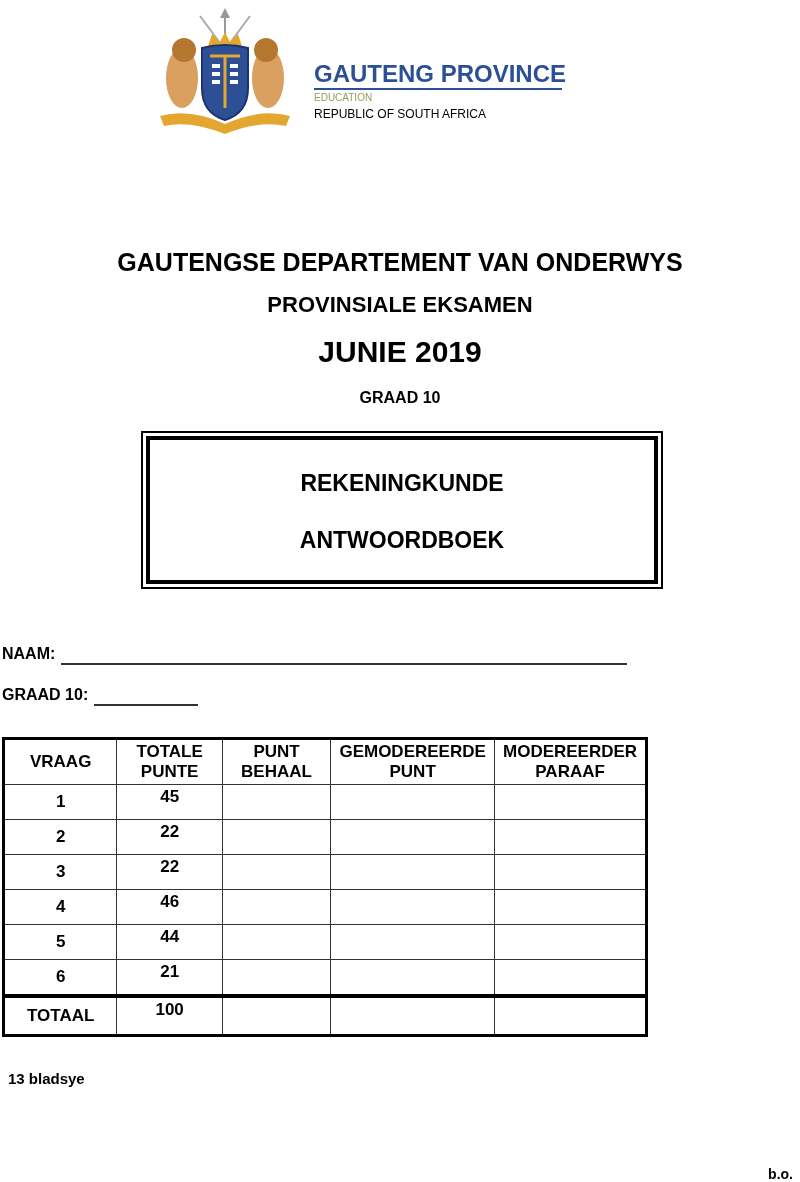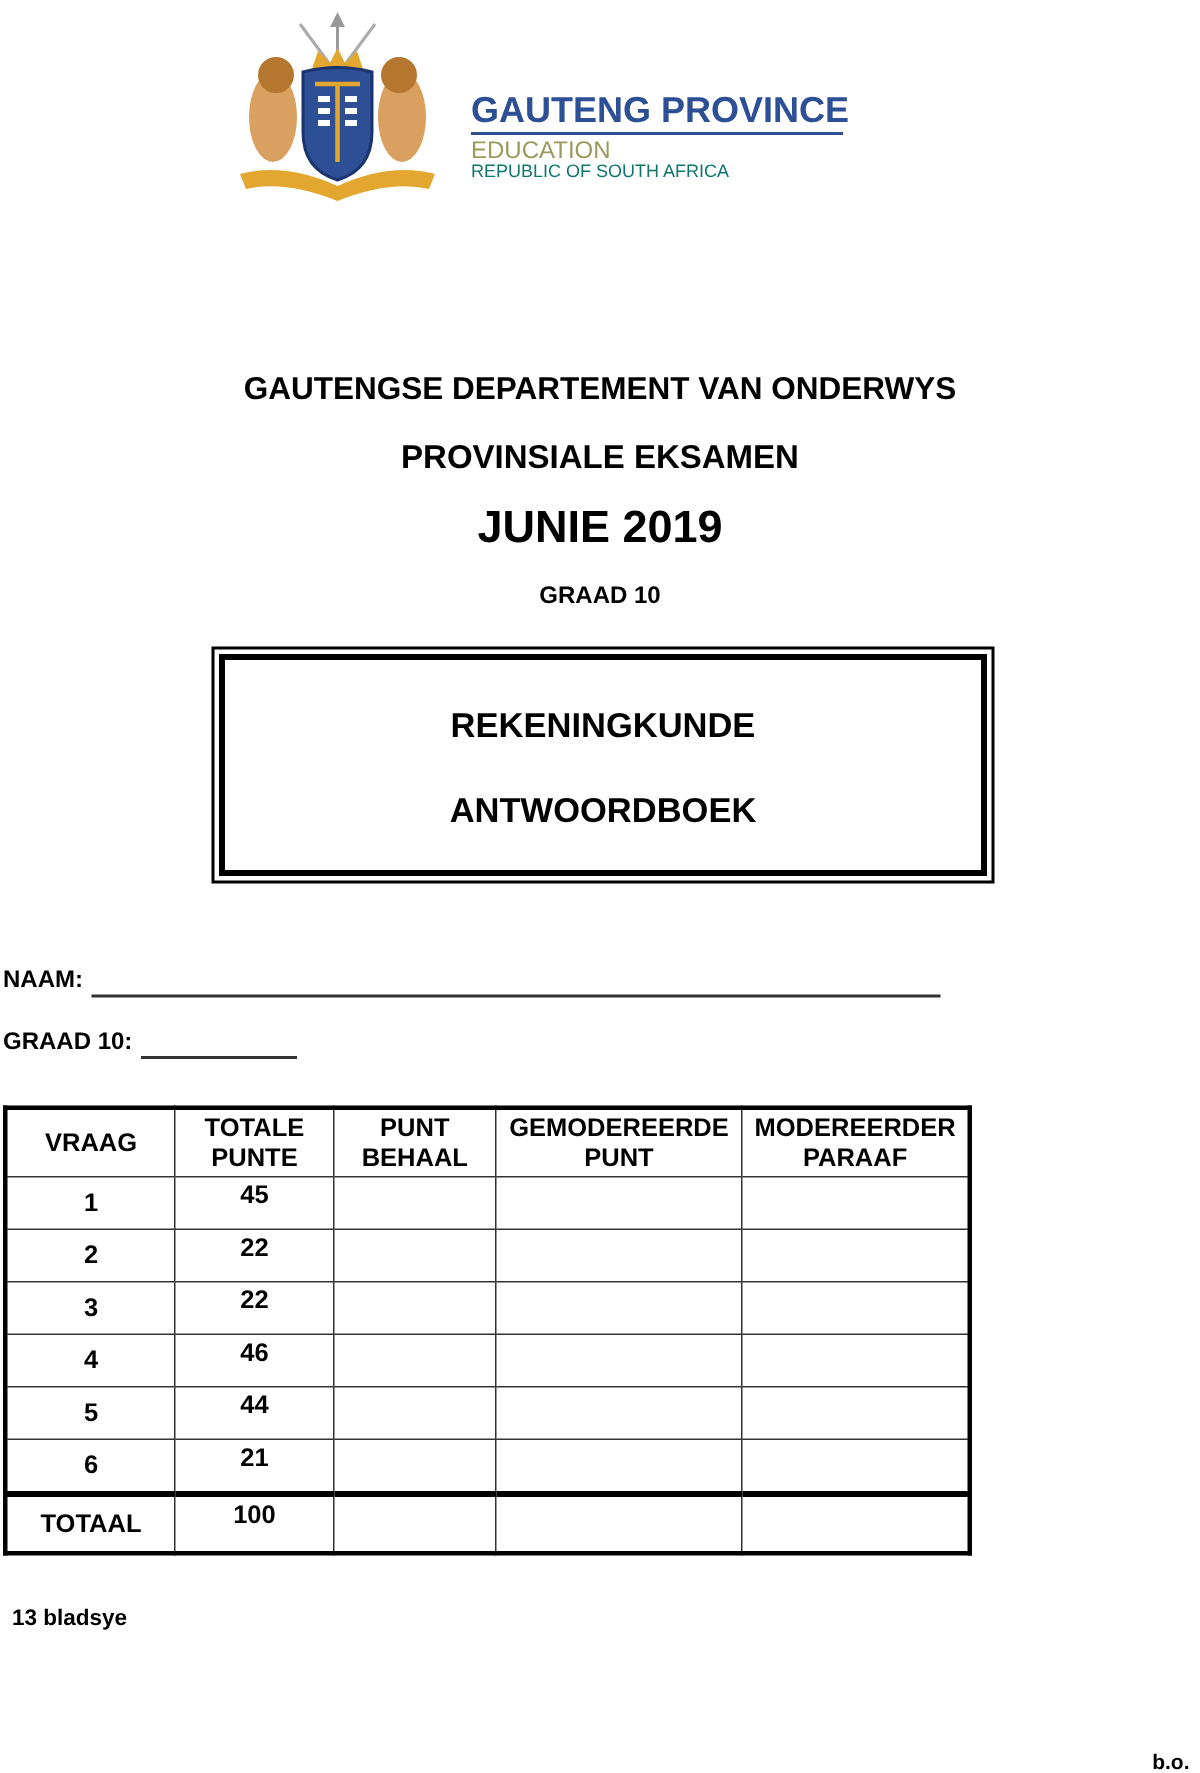--- a/index.html
+++ b/index.html
@@ -1,23 +1,23 @@
 <!DOCTYPE html>
 <html><head>
   <meta charset="utf-8">
   <style>
     html, body { margin: 0; padding: 0; background: #ffffff; }
     body { width: 800px; height: 1182px; position: relative; overflow: hidden; font-family: "Liberation Sans", sans-serif; color: #000; }
     .logo { position: absolute; left: 150px; top: 8px; width: 430px; height: 130px; }
     .logo-text-main { position: absolute; left: 164px; top: 52px; font-size: 24px; font-weight: bold; color: #2d4f95; letter-spacing: 0px; white-space: nowrap; }
     .logo-underline { position: absolute; left: 164px; top: 80px; width: 248px; height: 2px; background: #2d4f95; }
-    .logo-text-edu { position: absolute; left: 164px; top: 84px; font-size: 16px; color: #9a9a5c; white-space: nowrap; }
-    .logo-text-rsa { position: absolute; left: 164px; top: 99px; font-size: 12px; color: #0f766e; white-space: nowrap; }
+    .logo-text-edu { position: absolute; left: 164px; top: 84px; font-size: 10px; color: #9a9a5c; white-space: nowrap; }
+    .logo-text-rsa { position: absolute; left: 164px; top: 99px; font-size: 12px; color: #000000; white-space: nowrap; }
     .heading { position: absolute; left: 0; width: 800px; text-align: center; font-weight: bold; }
-    .h1 { top: 248px; font-size: 21px; }
+    .h1 { top: 248px; font-size: 25px; }
     .h2 { top: 292px; font-size: 22px; }
     .h3 { top: 335px; font-size: 30px; }
     .h4 { top: 389px; font-size: 16px; }
     .subject-box { position: absolute; left: 141px; top: 431px; width: 512px; height: 148px; border: 2px solid #000; padding: 3px; }
     .subject-inner { width: 100%; height: 100%; border: 4px solid #000; box-sizing: border-box; position: relative; text-decoration: underline; }
     .subject-line { position: absolute; left: 0; width: 100%; text-align: center; font-weight: bold; font-size: 23px; }
     .subject-line.s1 { top: 30px; }
     .subject-line.s2 { top: 87px; }
     .field { position: absolute; left: 2px; font-weight: bold; font-size: 16px; display: flex; align-items: flex-start; }
     .field .line { border-bottom: 2px solid #333; height: 18px; margin-left: 6px; }

